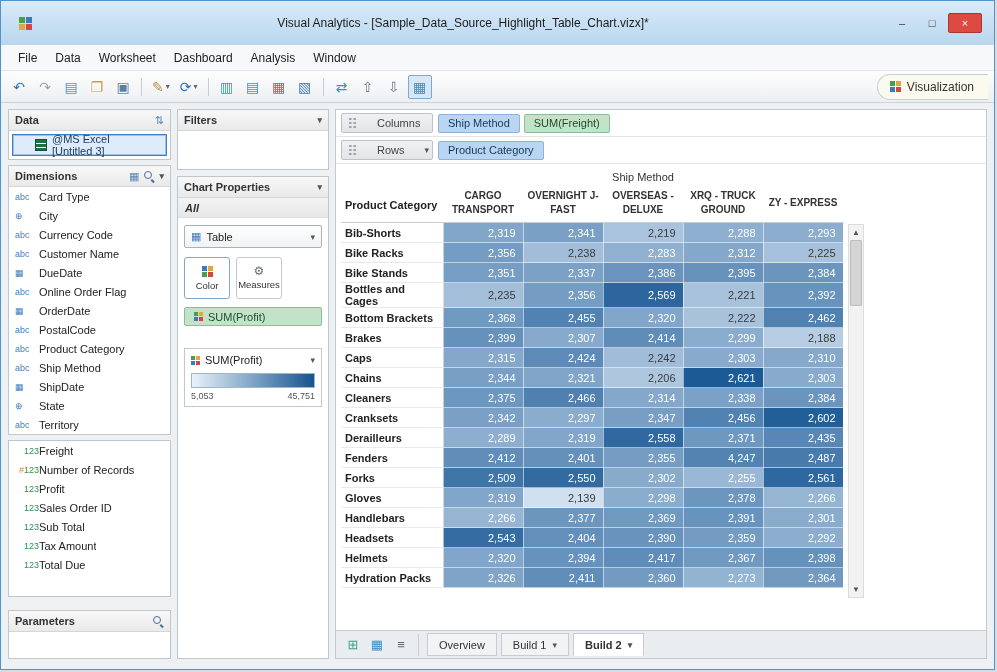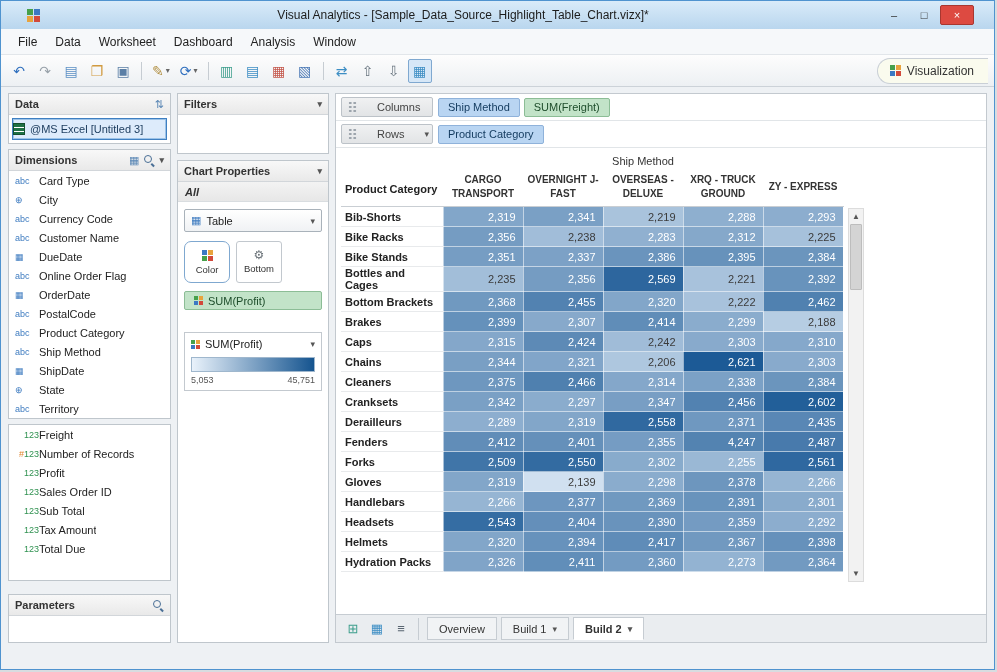--- a/index.html
+++ b/index.html
@@ -1,20 +1,20 @@
 <!DOCTYPE html>
 <html><head>
 <meta charset="utf-8">
 <style>
   * { box-sizing: border-box; margin: 0; padding: 0; }
   body { font-family: "Liberation Sans", sans-serif; background: #d8dce0; }
   .window { width: 995px; height: 670px; border: 1px solid #4f93cf; background: #eef1f4; position: relative; overflow: hidden; }
 
   
-  .titlebar { height: 28px; display: flex; align-items: center; background: linear-gradient(#d9ebf9, #b9d6ee); padding: 0 20px; }
+  .titlebar { height: 44px; display: flex; align-items: center; background: linear-gradient(#d9ebf9, #b9d6ee); padding: 0 12px; }
   .app-icon { display: inline-grid; grid-template-columns: 6px 6px; grid-template-rows: 6px 6px; gap: 1px; margin: 0 6px; }
   .app-icon i, .quad i { display: block; width: 100%; height: 100%; }
   .quad { display: inline-grid; grid-template-columns: 5px 5px; grid-template-rows: 5px 5px; gap: 1px; flex: none; }
   .quad.small { grid-template-columns: 4px 4px; grid-template-rows: 4px 4px; }
   .q1 { background: #46a04b; } .q2 { background: #e8a33d; } .q3 { background: #3b78c3; } .q4 { background: #d2493b; }
   .title { flex: 1; text-align: center; font-size: 12px; color: #1c1c1c; white-space: nowrap; overflow: hidden; }
   .win-controls { display: flex; align-items: center; gap: 2px; }
   .winbtn { border: none; background: transparent; width: 28px; height: 20px; font-size: 11px; color: #333; cursor: default; font-family: inherit; }
   .winbtn.close { background: #dd4a41; border: 1px solid #a83730; color: #fff; width: 34px; border-radius: 2px; }
 
@@ -33,21 +33,21 @@
 
   
   .content { height: 556px; display: flex; gap: 6px; padding: 6px 7px 0 7px; }
   .box { background: #fff; border: 1px solid #bfc6cc; }
   .sec-header { height: 21px; background: linear-gradient(#f8f8f8, #e9e9e9); border-bottom: 1px solid #d2d6da; display: flex; align-items: center; padding: 0 6px; font-size: 11px; font-weight: bold; color: #333; gap: 4px; }
   .sec-header .spacer { flex: 1; }
   .caret { font-size: 9px; color: #555; }
 
   
   .sidebar { width: 163px; display: flex; flex-direction: column; gap: 5px; }
-  .datasource { margin: 3px; border: 1px solid #3f7fc1; box-shadow: 0 0 0 1px #9cc3e8 inset; background: #ddebfb; height: 22px; display: flex; align-items: center; gap: 5px; padding: 0 0; font-size: 11px; color: #1a3a5c; }
+  .datasource { margin: 3px; border: 1px solid #3f7fc1; box-shadow: 0 0 0 1px #9cc3e8 inset; background: #ddebfb; height: 22px; display: flex; align-items: center; gap: 5px; padding: 0 22px; font-size: 11px; color: #1a3a5c; }
   .xls-icon { width: 12px; height: 12px; flex: none; background: repeating-linear-gradient(#1e7145 0 3px, #fff 3px 4px); border: 1px solid #14502f; }
   .hdr-ic { font-size: 11px; color: #5a87b5; font-weight: normal; }
   .search-ic { position: relative; display: inline-block; width: 12px; height: 12px; flex: none; }
   .search-ic::before { content: ''; position: absolute; left: 1px; top: 1px; width: 6px; height: 6px; border: 1.5px solid #4a6f96; border-radius: 50%; }
   .search-ic::after { content: ''; position: absolute; left: 9px; top: 9px; width: 4px; height: 1.5px; background: #4a6f96; transform: rotate(45deg); transform-origin: 0 0; }
   .field-row { height: 19px; display: flex; align-items: center; padding-left: 6px; font-size: 11px; color: #222; }
   .field-icon { width: 24px; flex: none; font-size: 9px; color: #3f7cc0; }
   .num-icon { color: #2f9150; text-align: right; }
   .hash { color: #e0862e; }
   .field-label { white-space: nowrap; overflow: hidden; }
@@ -57,21 +57,21 @@
   .middle { width: 152px; display: flex; flex-direction: column; gap: 6px; }
   .filters-empty { height: 38px; }
   .props { flex: 1; display: flex; flex-direction: column; }
   .subheader { height: 20px; background: linear-gradient(#f3f3f3, #e7e7e7); border-bottom: 1px solid #d9dde0; display: flex; align-items: center; padding: 0 7px; font-size: 11px; font-weight: bold; color: #333; font-style: italic; }
   .props-body { padding: 7px 6px; display: flex; flex-direction: column; }
   .chart-select { height: 23px; border: 1px solid #a9b2ba; border-radius: 2px; background: linear-gradient(#fff,#f0f2f4); display: flex; align-items: center; gap: 5px; padding: 0 6px; font-size: 11px; color: #222; }
   .tbl-ic { color: #3f7cc0; font-size: 11px; }
   .chart-select .caret { margin-left: auto; }
   .mark-btns { display: flex; gap: 6px; margin: 9px 0 8px 0; }
   .mark-btn { width: 46px; height: 42px; background: #fff; border: 1px solid #c2c8ce; border-radius: 3px; display: flex; flex-direction: column; align-items: center; justify-content: center; gap: 3px; font-family: inherit; }
-  .mark-btn.selected { border-color: #7fa8d0; border-radius: 7px; }
+  .mark-btn.selected { border-color: #7fa8d0; }
   .mark-btn-label { font-size: 9.5px; color: #333; }
   .gear { font-size: 12px; color: #6a7278; line-height: 10px; }
   .pill { height: 19px; border-radius: 2px; display: inline-flex; align-items: center; gap: 5px; padding: 0 9px; font-size: 11px; white-space: nowrap; }
   .pill.dimension { background: #b9d5f2; border: 1px solid #8fb2da; color: #123a5e; }
   .pill.measure { background: #c2e3c8; border: 1px solid #8cbd96; color: #1e4d2b; }
   .marks-pill { width: 138px; }
   .legend-card { border: 1px solid #c3c9cf; background: #fff; margin-top: 22px; }
   .legend-header { height: 22px; display: flex; align-items: center; gap: 5px; padding: 0 6px; font-size: 11px; color: #222; }
   .legend-header .caret { margin-left: auto; }
   .legend-gradient { height: 15px; margin: 2px 6px 3px 6px; border: 1px solid #9fb7cd; }
@@ -322,21 +322,21 @@
               <span class="quad">
                   <i class="q3"></i>
                   <i class="q2"></i>
                   <i class="q1"></i>
                   <i class="q4"></i>
                 </span>
               <span class="mark-btn-label">Color</span>
             </button>
             <button class="mark-btn">
               <span class="gear">⚙</span>
-              <span class="mark-btn-label">Bottom</span>
+              <span class="mark-btn-label">Measures</span>
             </button>
           </div>
           <div class="pill measure marks-pill">
             <span class="quad small">
                 <i class="q1"></i>
                 <i class="q2"></i>
                 <i class="q3"></i>
                 <i class="q4"></i>
               </span>
             <span>SUM(Profit)</span>

